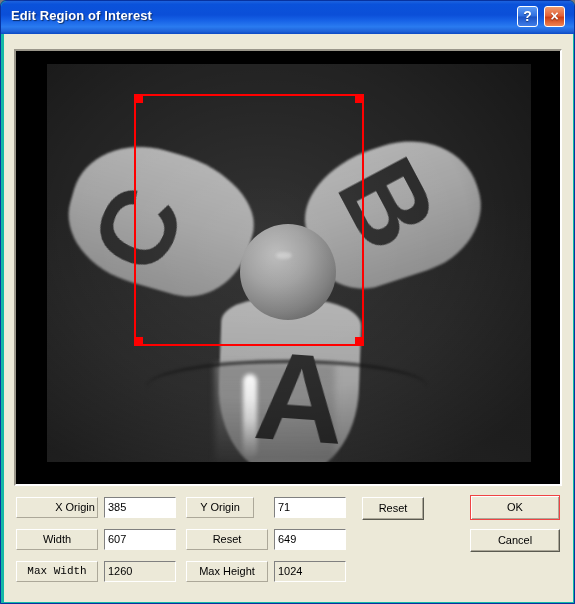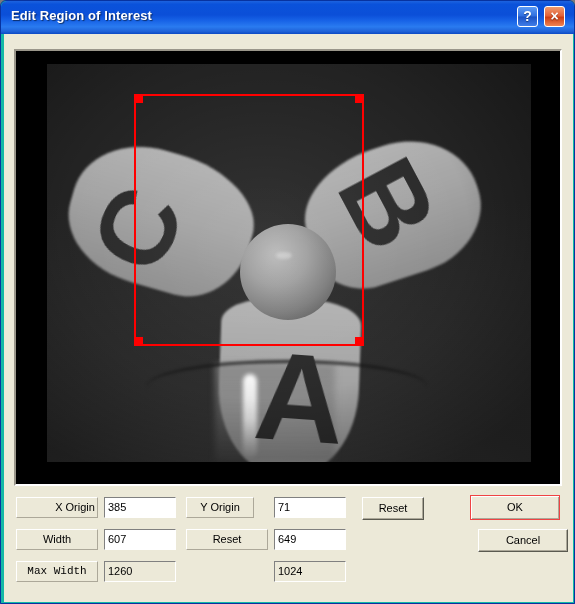--- a/index.html
+++ b/index.html
@@ -378,21 +378,22 @@
 
       <div class="lbl" style="left:12px; top:40px; width:82px;">Width</div>
       <div class="fld" style="left:100px; top:40px; width:72px;">607</div>
 
       <div class="lbl" style="left:182px; top:40px; width:82px;">Reset</div>
       <div class="fld" style="left:270px; top:40px; width:72px;">649</div>
 
       <div class="lbl" style="left:12px; top:72px; width:82px;font-family:Liberation Mono, monospace;">Max Width</div>
       <div class="fld disabled" style="left:100px; top:72px; width:72px;">1260</div>
 
+      <div class="lbl" style="left:182px; top:72px; width:82px;">Max Height</div>
       <div class="fld disabled" style="left:270px; top:72px; width:72px;">1024</div>
 
       <div class="btn" style="left:358px; top:8px; width:62px; height:23px; line-height:21px;">Reset</div>
       <div class="btn btn-default" style="left:466px; top:6px; width:90px; height:25px; line-height:23px;">OK</div>
-      <div class="btn" style="left:466px; top:40px; width:90px; height:23px; line-height:21px;margin-left:8px;">Cancel</div>
+      <div class="btn" style="left:466px; top:40px; width:90px; height:23px; line-height:21px;">Cancel</div>
     </div>
 
   </div>
 </div>
 
 </body></html>

